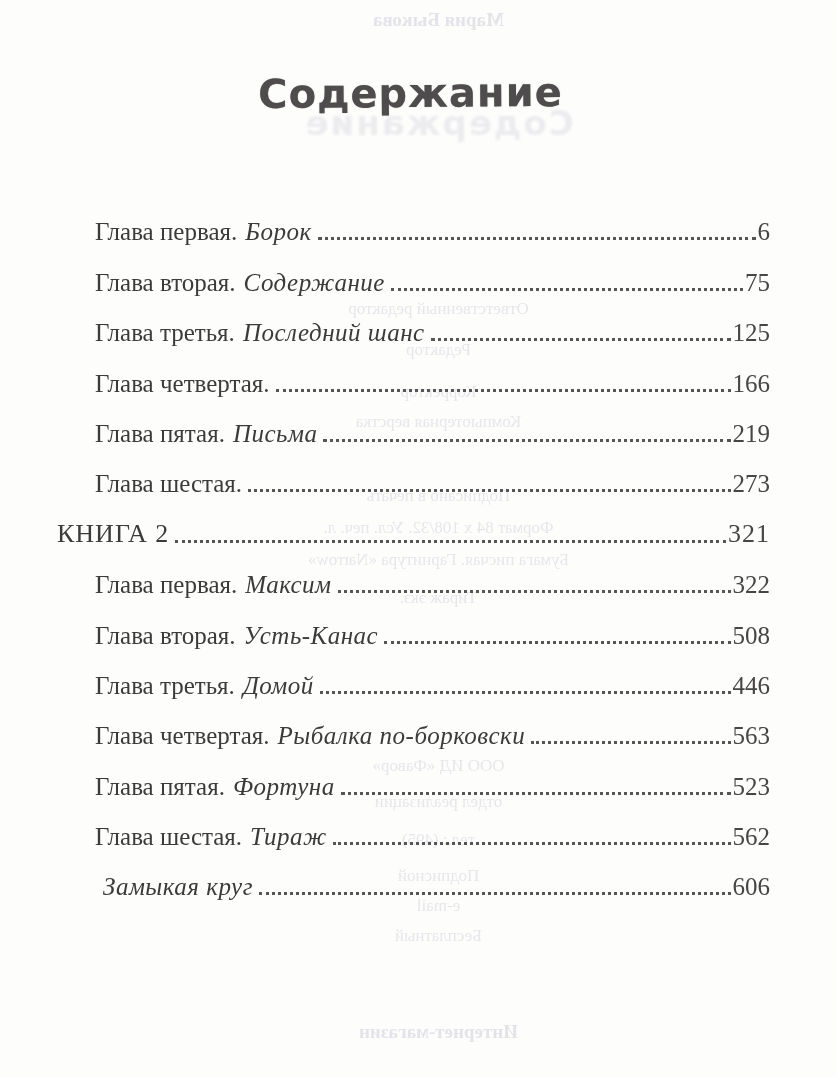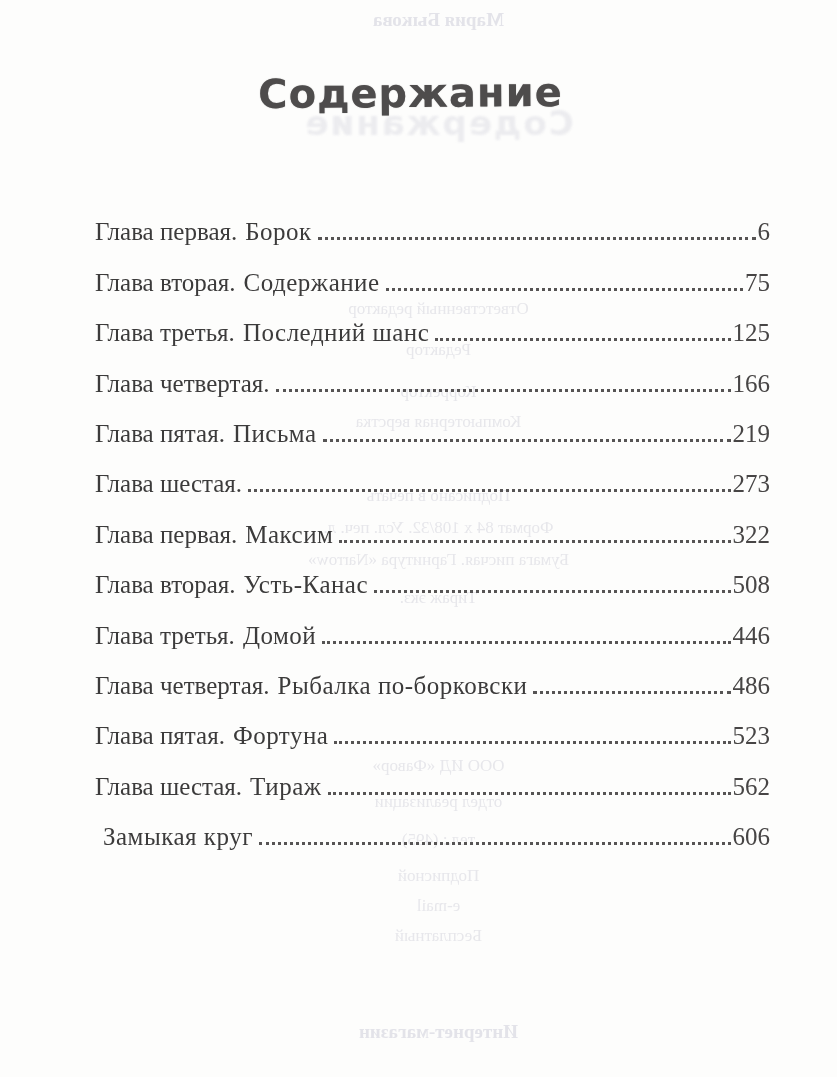--- a/index.html
+++ b/index.html
@@ -48,21 +48,21 @@
   .toc-row{
     display:flex;align-items:flex-end;
     height:50.4px;
     color:#3c3b3b;
     font-size:25px;
   }
   .toc-row > span{line-height:1;}
   .toc-row.book{font-size:26px;letter-spacing:1px;}
   .toc-row.chapter{padding-left:38px;}
   .row-label{white-space:nowrap;}
-  .row-title{white-space:nowrap;margin-left:8px;letter-spacing:0.5px;}
+  .row-title{font-style:italic;white-space:nowrap;margin-left:8px;letter-spacing:0.5px;}
   .row-title:empty{display:none;}
   .dot-leader{
     flex:1 1 auto;
     align-self:flex-end;
     border-bottom:3px dotted #565454;
     margin:0 2px 4px 6px;
     min-width:20px;
     height:0;
   }
   .page-num{white-space:nowrap;color:#474545;}
@@ -126,20 +126,26 @@
           <span class="row-label">Глава пятая.</span>
           <span class="row-title">Письма</span>
           <span class="dot-leader"></span>
           <span class="page-num">219</span>
         </div>
         <div class="toc-row chapter">
           <span class="row-label">Глава шестая.</span>
           <span class="dot-leader"></span>
           <span class="page-num">273</span>
         </div>
+        <div class="toc-row book">
+          <span class="row-label">КНИГА 2</span>
+
+          <span class="dot-leader"></span>
+          <span class="page-num">321</span>
+        </div>
         <div class="toc-row chapter">
           <span class="row-label">Глава первая.</span>
           <span class="row-title">Максим</span>
           <span class="dot-leader"></span>
           <span class="page-num">322</span>
         </div>
         <div class="toc-row chapter">
           <span class="row-label">Глава вторая.</span>
           <span class="row-title">Усть-Канас</span>
           <span class="dot-leader"></span>
@@ -148,21 +154,21 @@
         <div class="toc-row chapter">
           <span class="row-label">Глава третья.</span>
           <span class="row-title">Домой</span>
           <span class="dot-leader"></span>
           <span class="page-num">446</span>
         </div>
         <div class="toc-row chapter">
           <span class="row-label">Глава четвертая.</span>
           <span class="row-title">Рыбалка по-борковски</span>
           <span class="dot-leader"></span>
-          <span class="page-num">486</span>
+          <span class="page-num">563</span>
         </div>
         <div class="toc-row chapter">
           <span class="row-label">Глава пятая.</span>
           <span class="row-title">Фортуна</span>
           <span class="dot-leader"></span>
           <span class="page-num">523</span>
         </div>
         <div class="toc-row chapter">
           <span class="row-label">Глава шестая.</span>
           <span class="row-title">Тираж</span>

